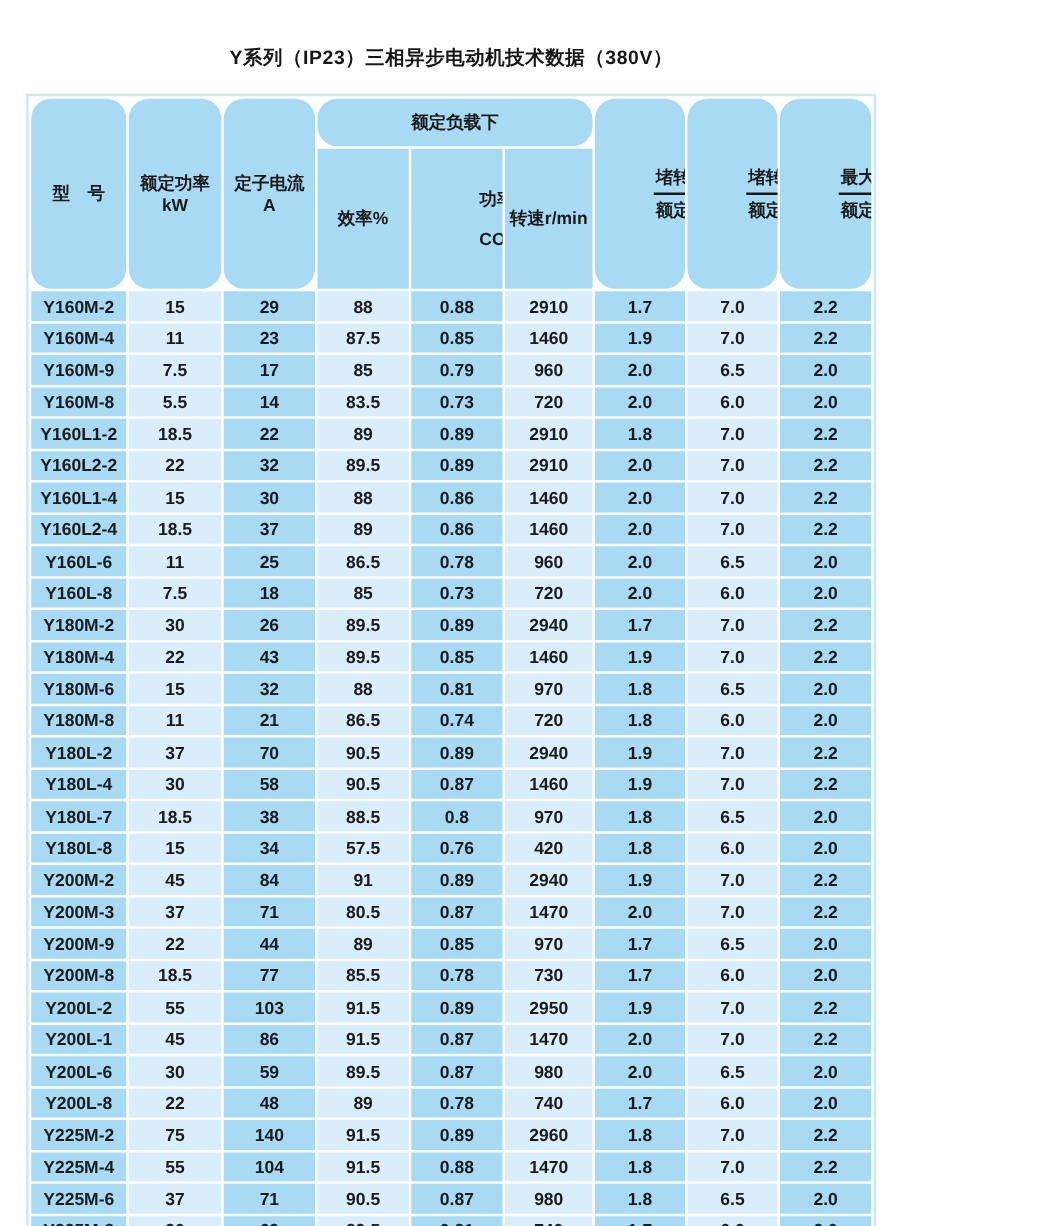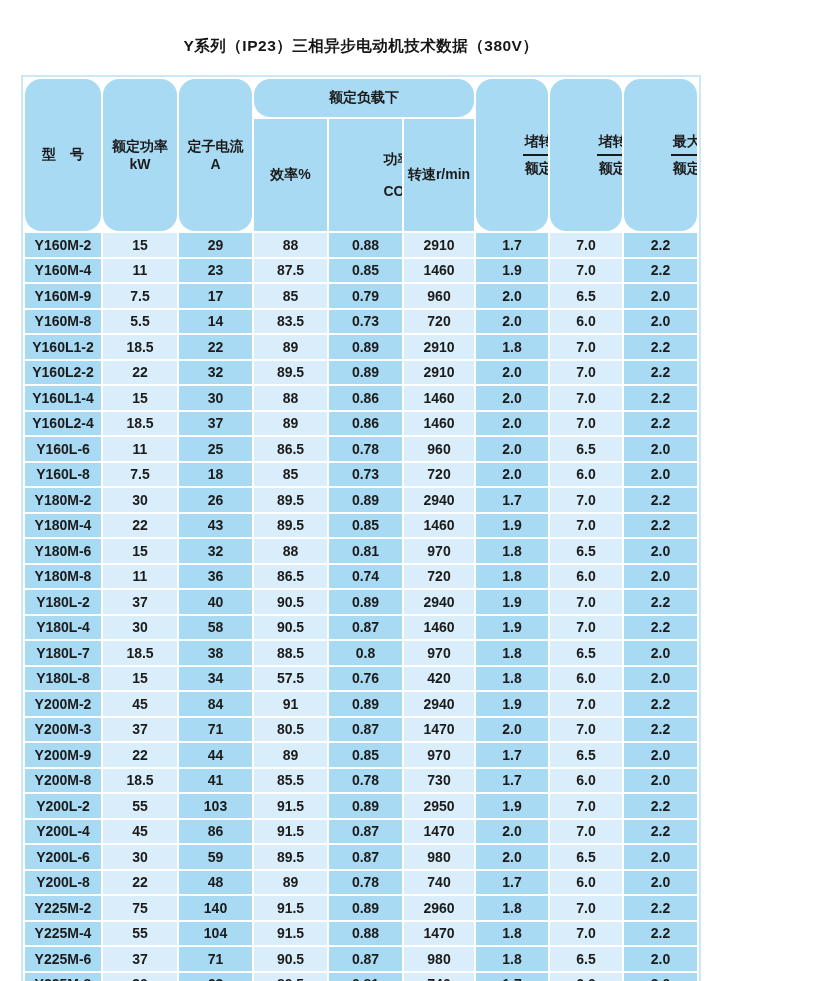--- a/index.html
+++ b/index.html
@@ -279,32 +279,32 @@
             <td class="lt">88</td>
             <td class="med">0.81</td>
             <td class="lt">970</td>
             <td class="med">1.8</td>
             <td class="lt">6.5</td>
             <td class="med">2.0</td>
           </tr>
           <tr>
             <td class="med">Y180M-8</td>
             <td class="lt">11</td>
-            <td class="med">36</td>
+            <td class="med">21</td>
             <td class="lt">86.5</td>
             <td class="med">0.74</td>
             <td class="lt">720</td>
             <td class="med">1.8</td>
             <td class="lt">6.0</td>
             <td class="med">2.0</td>
           </tr>
           <tr>
             <td class="med">Y180L-2</td>
             <td class="lt">37</td>
-            <td class="med">40</td>
+            <td class="med">70</td>
             <td class="lt">90.5</td>
             <td class="med">0.89</td>
             <td class="lt">2940</td>
             <td class="med">1.9</td>
             <td class="lt">7.0</td>
             <td class="med">2.2</td>
           </tr>
           <tr>
             <td class="med">Y180L-4</td>
             <td class="lt">30</td>
@@ -367,41 +367,41 @@
             <td class="lt">89</td>
             <td class="med">0.85</td>
             <td class="lt">970</td>
             <td class="med">1.7</td>
             <td class="lt">6.5</td>
             <td class="med">2.0</td>
           </tr>
           <tr>
             <td class="med">Y200M-8</td>
             <td class="lt">18.5</td>
-            <td class="med">41</td>
+            <td class="med">77</td>
             <td class="lt">85.5</td>
             <td class="med">0.78</td>
             <td class="lt">730</td>
             <td class="med">1.7</td>
             <td class="lt">6.0</td>
             <td class="med">2.0</td>
           </tr>
           <tr>
             <td class="med">Y200L-2</td>
             <td class="lt">55</td>
             <td class="med">103</td>
             <td class="lt">91.5</td>
             <td class="med">0.89</td>
             <td class="lt">2950</td>
             <td class="med">1.9</td>
             <td class="lt">7.0</td>
             <td class="med">2.2</td>
           </tr>
           <tr>
-            <td class="med">Y200L-4</td>
+            <td class="med">Y200L-1</td>
             <td class="lt">45</td>
             <td class="med">86</td>
             <td class="lt">91.5</td>
             <td class="med">0.87</td>
             <td class="lt">1470</td>
             <td class="med">2.0</td>
             <td class="lt">7.0</td>
             <td class="med">2.2</td>
           </tr>
           <tr>

